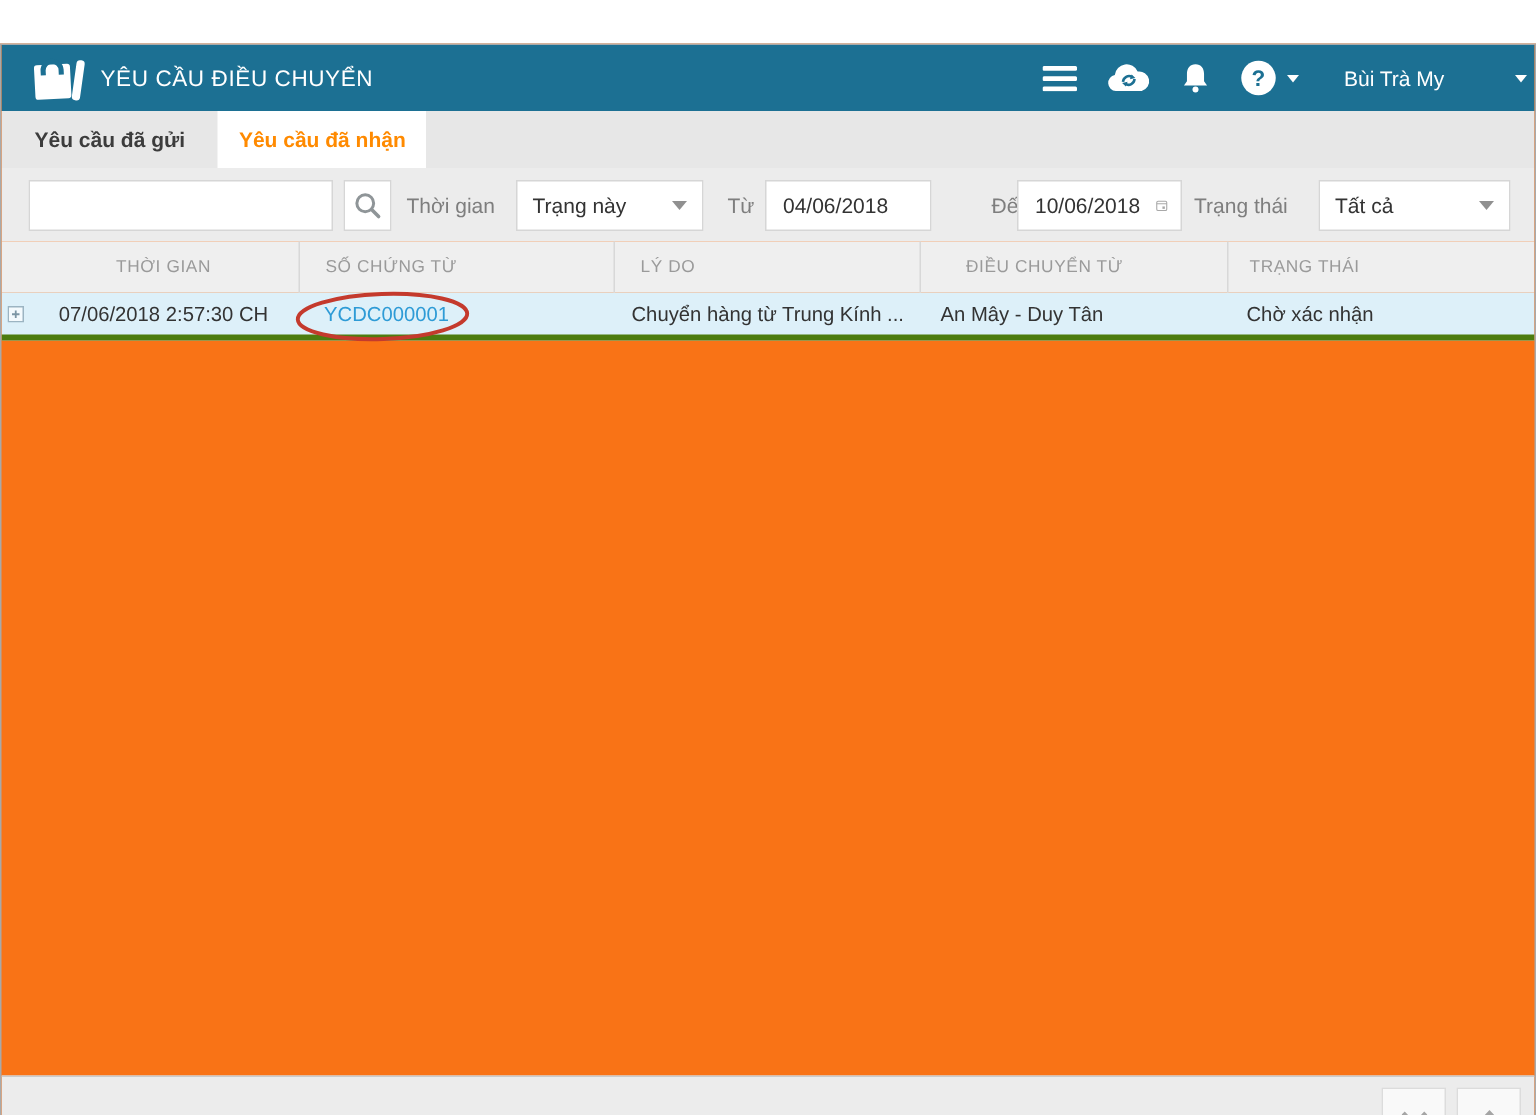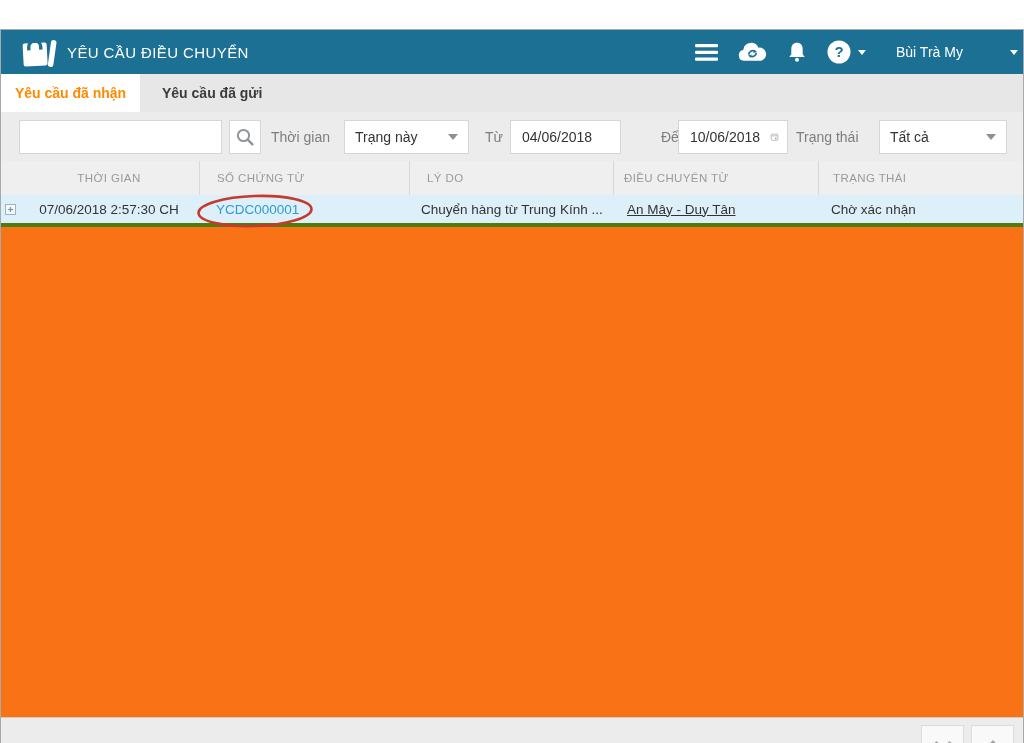--- a/index.html
+++ b/index.html
@@ -129,22 +129,22 @@
       <span class="caret-white"></span>
     </span>
 
     <div class="user-box">
       <span class="user-name">Bùi Trà My</span>
       <span class="caret-white"></span>
     </div>
   </div>
 
   <div class="tabbar">
+    <div class="tab">Yêu cầu đã gửi</div>
     <div class="tab active">Yêu cầu đã nhận</div>
-    <div class="tab">Yêu cầu đã gửi</div>
   </div>
 
   <div class="filterbar">
     <input class="search-input" type="text" value="" style="">
     <button class="search-btn">
       <svg width="20" height="20" viewBox="0 0 20 20">
         <circle cx="8.5" cy="8.5" r="5.6" fill="none" stroke="#8f9598" stroke-width="2"></circle>
         <line x1="12.9" y1="12.9" x2="17.4" y2="17.4" stroke="#8f9598" stroke-width="2.4" stroke-linecap="round"></line>
       </svg>
     </button>
@@ -180,38 +180,38 @@
       <span>Tất cả</span>
       <span class="caret-grey"></span>
     </div>
   </div>
 
   <div class="grid-head">
     <div class="gh-cell"></div>
     <div class="gh-cell center">THỜI GIAN</div>
     <div class="gh-cell sep">SỐ CHỨNG TỪ</div>
     <div class="gh-cell sep">LÝ DO</div>
-    <div class="gh-cell sep" style="padding-left:10px;">ĐIỀU CHUYỂN TỪ</div>
+    <div class="gh-cell sep" style="padding-left:30px;">ĐIỀU CHUYỂN TỪ</div>
     <div class="gh-cell sep" style="padding-left:14px;">TRẠNG THÁI</div>
   </div>
 
   <div class="grid-row">
     <div class="gr-cell expand">
       <svg width="11" height="11" viewBox="0 0 11 11">
         <rect x="0.5" y="0.5" width="10" height="10" fill="#f4fafd" stroke="#9cb4c2" stroke-width="1"></rect>
         <line x1="3" y1="5.5" x2="8" y2="5.5" stroke="#7d96a5" stroke-width="1.2"></line>
         <line x1="5.5" y1="3" x2="5.5" y2="8" stroke="#7d96a5" stroke-width="1.2"></line>
       </svg>
     </div>
     <div class="gr-cell center">07/06/2018 2:57:30 CH</div>
     <div class="gr-cell">
       <span class="doc-link">YCDC000001</span>
     </div>
     <div class="gr-cell" style="padding-left:12px;">Chuyển hàng từ Trung Kính ...</div>
-    <div class="gr-cell" style="padding-left:14px;text-decoration:underline;">An Mây - Duy Tân</div>
+    <div class="gr-cell" style="padding-left:14px;">An Mây - Duy Tân</div>
     <div class="gr-cell" style="padding-left:13px;">Chờ xác nhận</div>
   </div>
 
   <svg class="annotation" viewBox="0 0 120 36">
     <ellipse cx="60" cy="18" rx="56.5" ry="15" fill="none" stroke="#c43a2d" stroke-width="2.6" transform="rotate(-2 60 18)"></ellipse>
   </svg>
 
   <div class="footbar">
     <button class="scroll-btn down">
       <svg width="20" height="14" viewBox="0 0 20 14">

